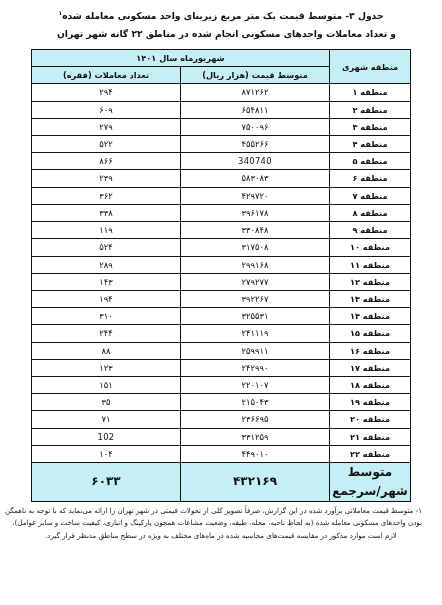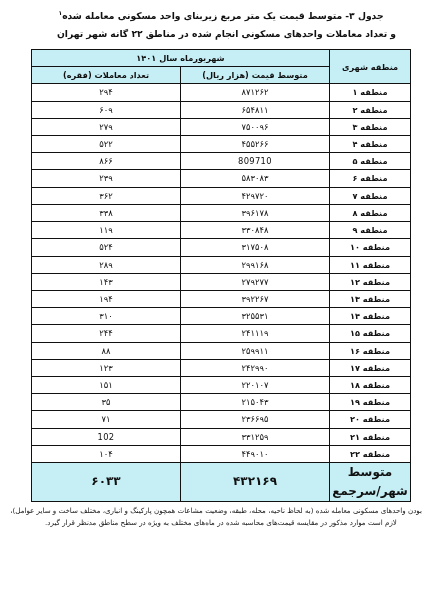--- a/index.html
+++ b/index.html
@@ -172,21 +172,21 @@
           <td class="num">۷۵۰۰۹۶</td>
           <td class="num">۲۷۹</td>
         </tr>
         <tr>
           <td class="region">منطقه ۴</td>
           <td class="num">۴۵۵۲۶۶</td>
           <td class="num">۵۲۲</td>
         </tr>
         <tr>
           <td class="region">منطقه ۵</td>
-          <td class="num">809710</td>
+          <td class="num">340740</td>
           <td class="num">۸۶۶</td>
         </tr>
         <tr>
           <td class="region">منطقه ۶</td>
           <td class="num">۵۸۳۰۸۳</td>
           <td class="num">۲۳۹</td>
         </tr>
         <tr>
           <td class="region">منطقه ۷</td>
           <td class="num">۴۲۹۷۲۰</td>
@@ -271,18 +271,19 @@
           <td>متوسط شهر/سرجمع</td>
           <td>۴۳۲۱۶۹</td>
           <td>۶۰۳۳</td>
         </tr>
       </tbody>
     </table>
   </div>
 
   <div class="notes">
     <div class="footnote">
-      <span class="fn-line fn-line-2">بودن واحدهای مسکونی معامله شده (به لحاظ ناحیه، محله، طبقه، وضعیت مشاعات همچون پارکینگ و انباری، مختلف ساخت و سایر عوامل)،</span>
+      <span class="fn-line fn-line-1">۱- متوسط قیمت معاملاتی برآورد شده در این گزارش، صرفاً تصویر کلی از تحولات قیمتی در شهر تهران را ارائه می‌نماید که با توجه به ناهمگن</span>
+      <span class="fn-line fn-line-2">بودن واحدهای مسکونی معامله شده (به لحاظ ناحیه، محله، طبقه، وضعیت مشاعات همچون پارکینگ و انباری، کیفیت ساخت و سایر عوامل)،</span>
       <span class="fn-line fn-line-3">لازم است موارد مذکور در مقایسه قیمت‌های محاسبه شده در ماه‌های مختلف به ویژه در سطح مناطق مدنظر قرار گیرد.</span>
     </div>
   </div>
 
 </div>
 
 </body></html>

